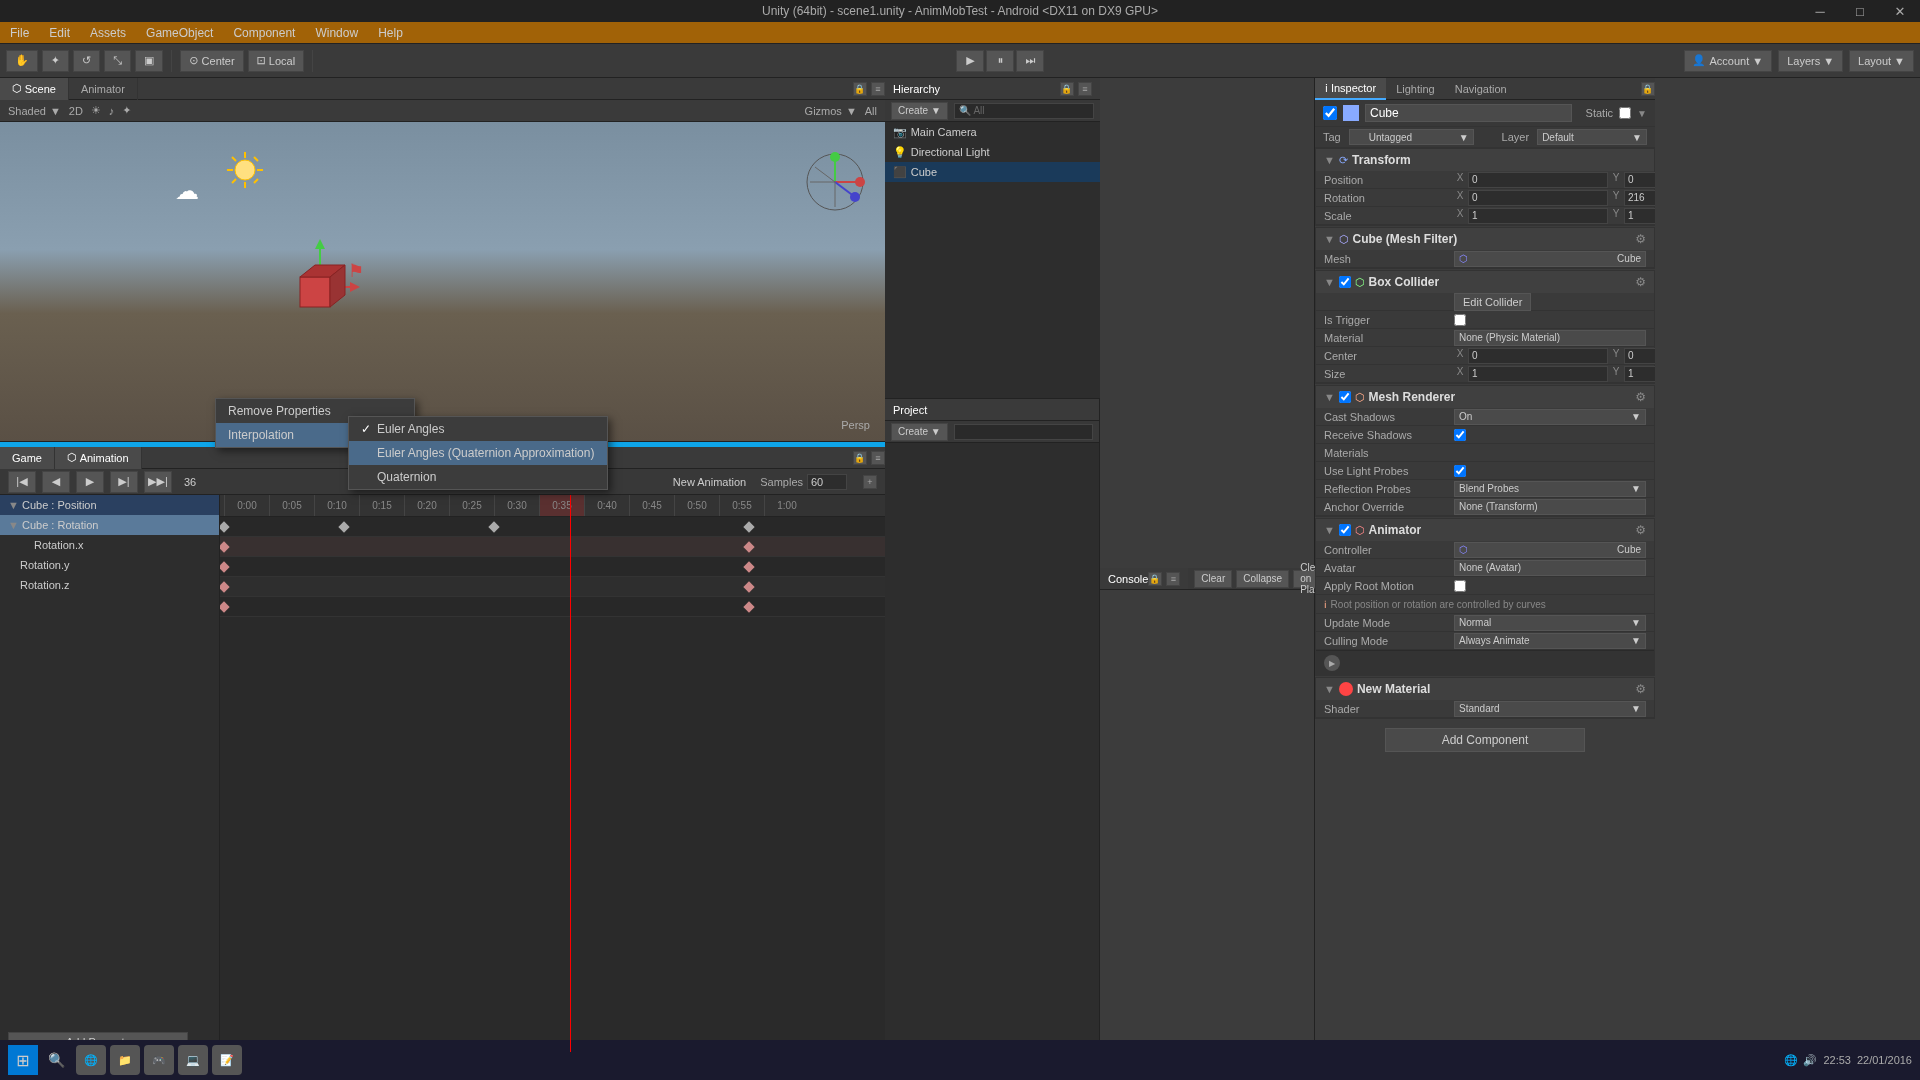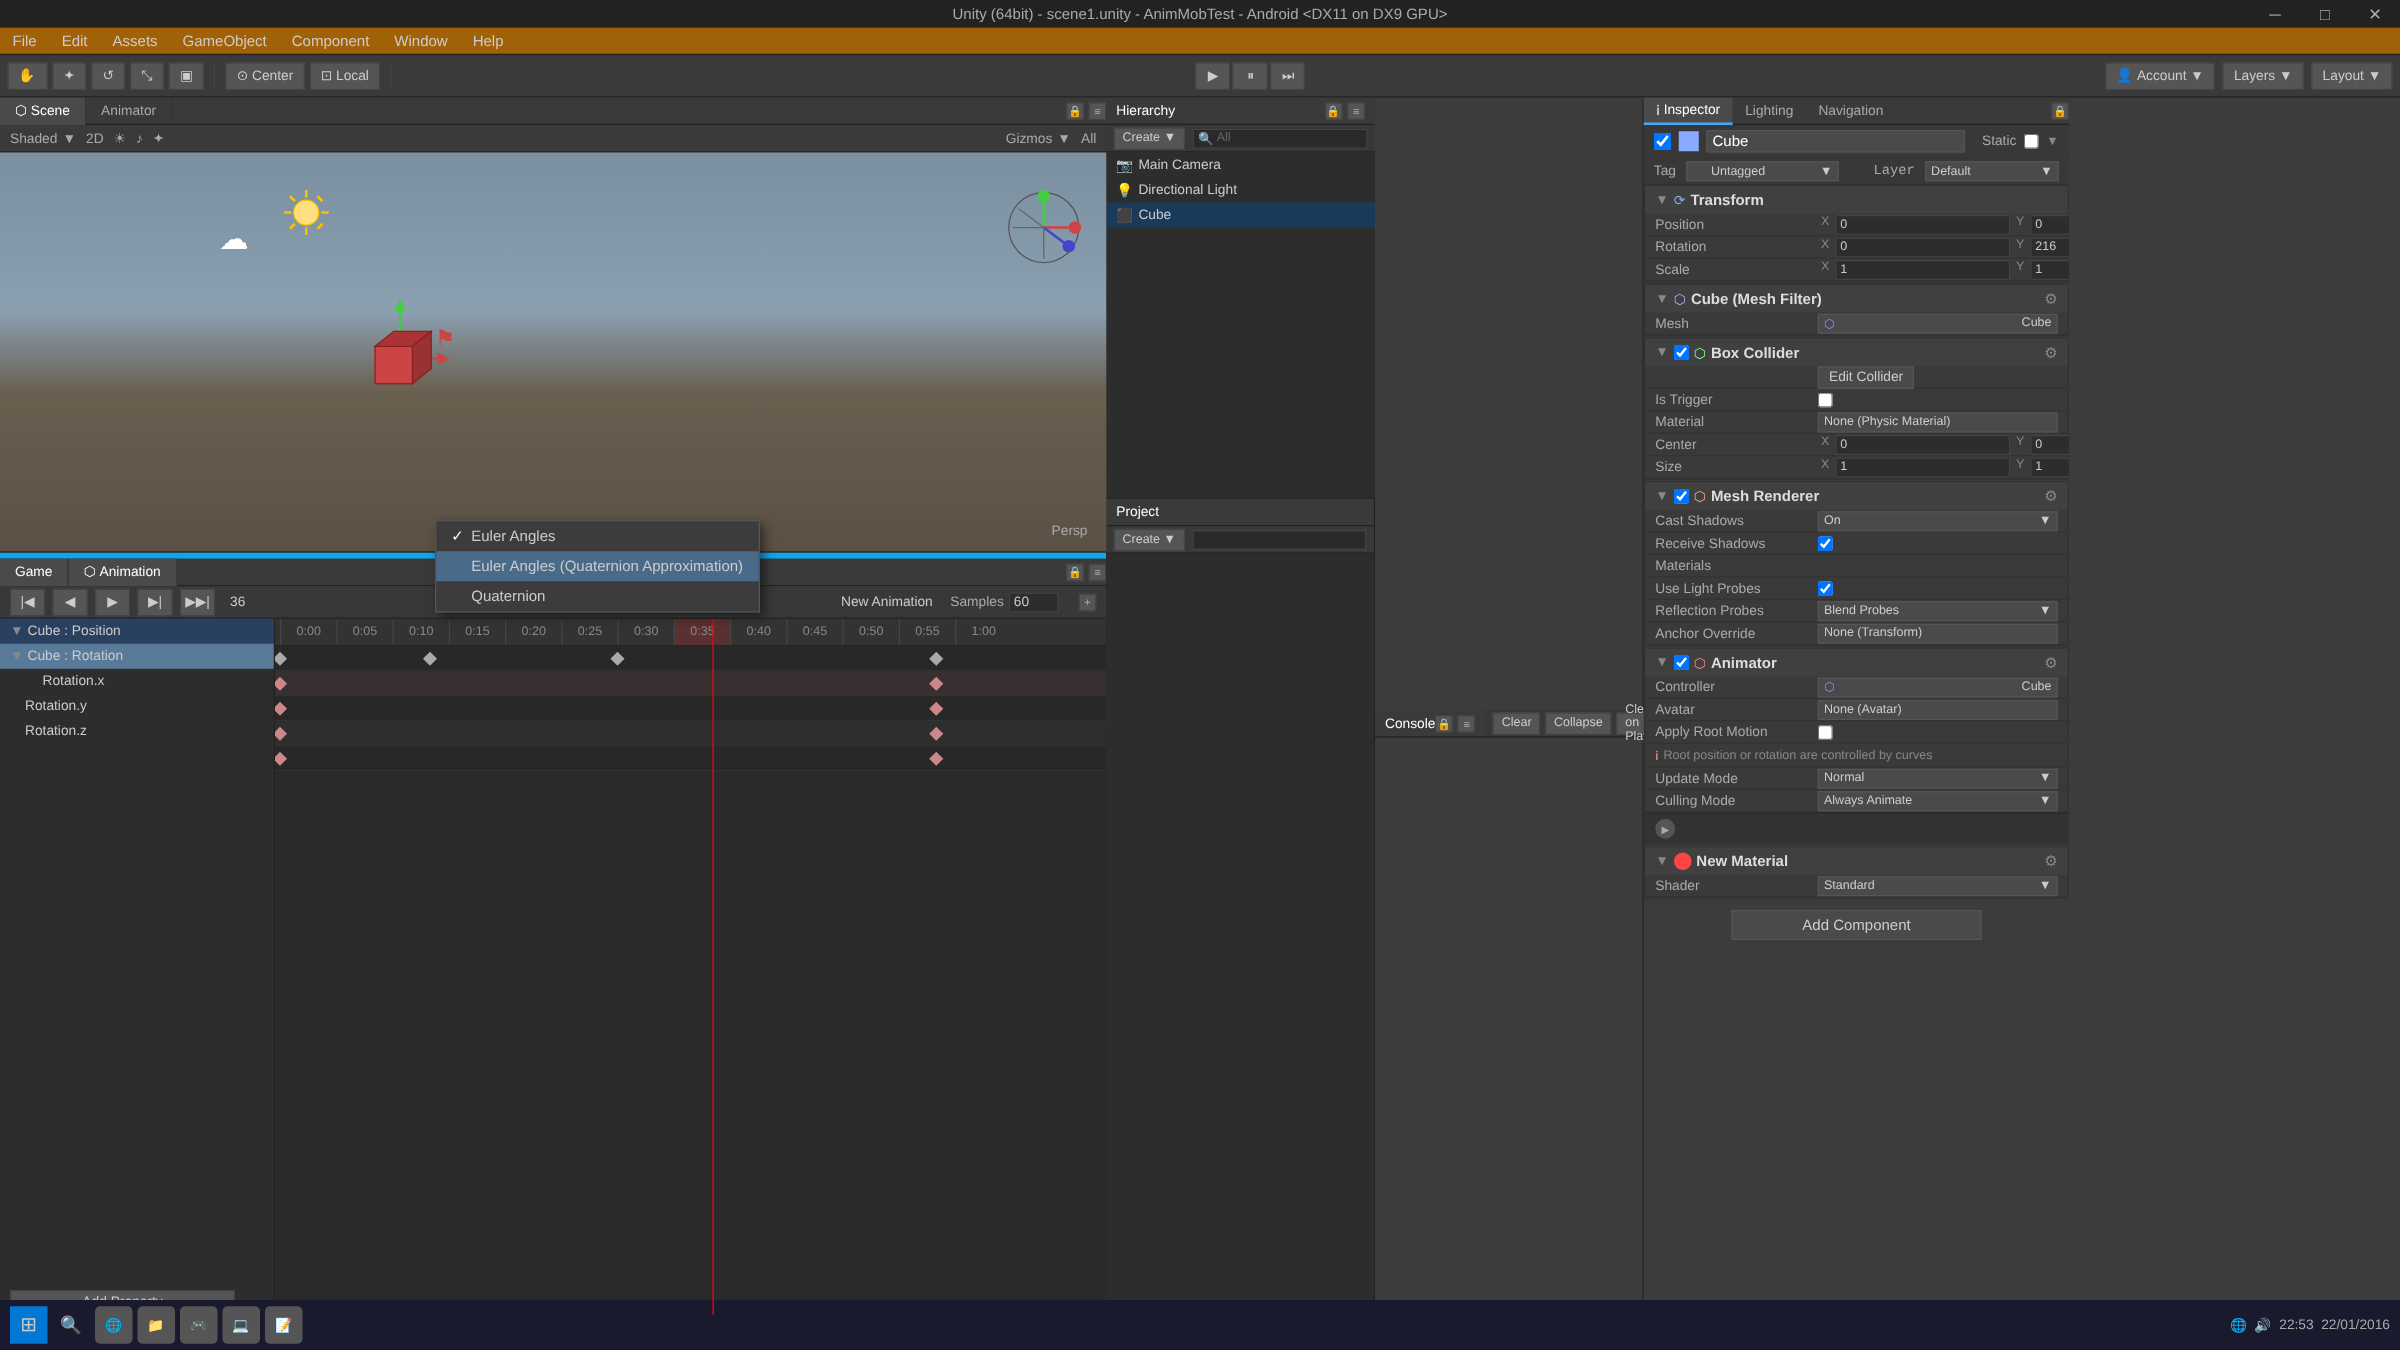--- a/index.html
+++ b/index.html
@@ -525,21 +525,21 @@
         <input type="checkbox" style="width: 12px; height: 12px;">
         <span style="color:#888;font-size:10px;">▼</span>
       </div>
 
       <div class="tag-layer">
         <span class="tag-label">Tag</span>
         <div class="dropdown-field" style="width:90px;padding-left:19px;">
           <span>Untagged</span>
           <span>▼</span>
         </div>
-        <span class="tag-label" style="margin-left:20px;font-family:Liberation Mono, monospace;">Layer</span>
+        <span class="tag-label" style="margin-left:20px;">Layer</span>
         <div class="dropdown-field" style="width:80px;">
           <span>Default</span>
           <span>▼</span>
         </div>
       </div>
 
       <div id="inspector-scroll">
 
         <div class="insp-section">
           <div class="insp-section-header">
@@ -758,20 +758,29 @@
         </div>
 
         <div style="padding:8px;display:flex;justify-content:center;">
           <button style="width:200px;height:24px;background:#4a4a4a;border:1px solid #555;color:#ccc;font-size:12px;cursor:pointer;">Add Component</button>
         </div>
 
       </div>
     </div>
   </div>
 
+  <div id="context-menu">
+    <div class="ctx-item">
+      <span>Remove Properties</span>
+    </div>
+    <div class="ctx-item has-sub" style="background:#4a6a8a;">
+      <span>Interpolation</span>
+      <span class="ctx-arrow">▶</span>
+    </div>
+  </div>
 
   <div id="sub-menu">
     <div class="sub-item">
       <span class="check-mark">✓</span>
       <span>Euler Angles</span>
     </div>
     <div class="sub-item highlighted">
       <span class="check-mark"> </span>
       <span>Euler Angles (Quaternion Approximation)</span>
     </div>

